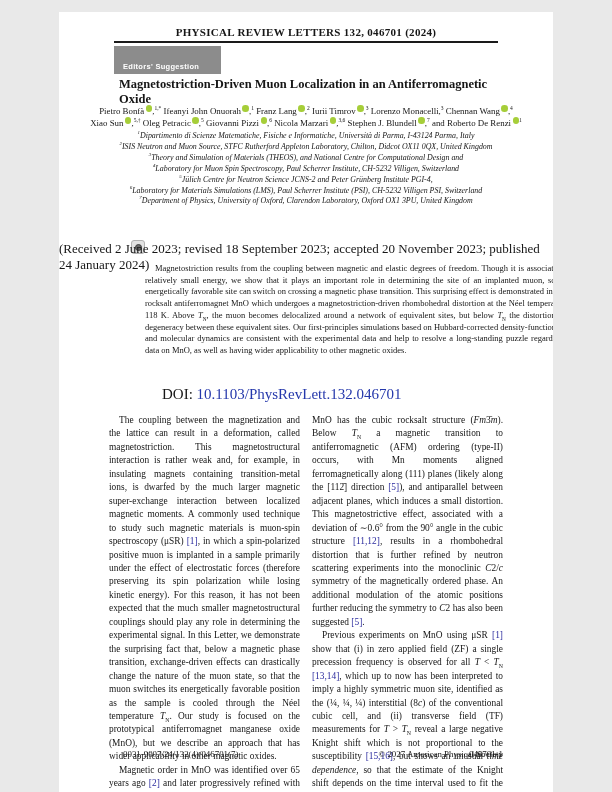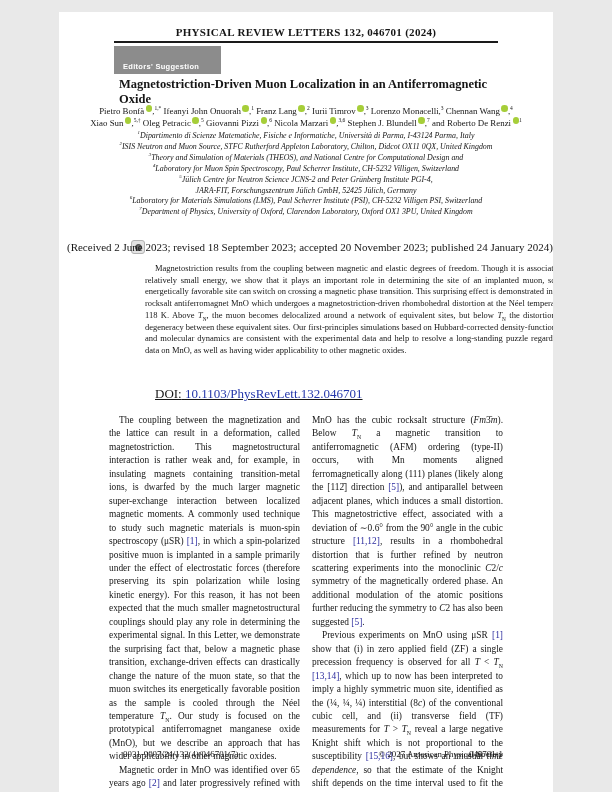--- a/index.html
+++ b/index.html
@@ -30,36 +30,36 @@
   .authors {
     position:absolute; top:93px; left:30px; right:30px;
     text-align:center; font-size:8.9px; line-height:11.5px;
   }
   .affiliations {
     position:absolute; top:119px; left:30px; right:30px;
     text-align:center; font-style:italic; font-size:7.9px; line-height:10.9px;
   }
   .dates-row {
     position:absolute; top:229px; left:0; right:0;
-    text-align:right; font-size:11px;
+    text-align:left; font-size:13px;
   }
   .crossmark {
     position:absolute; top:228px; left:72px; width:14px; height:14px;
     background:#e3e3e3; border:1px solid #b2b2b2; border-radius:3px;
   }
   .crossmark .dot {
     position:absolute; top:2.5px; left:2.5px; width:7px; height:7px;
     border-radius:50%; background:#6b6b6b; border:1px solid #3f3f3f;
   }
   .abstract {
     position:absolute; top:251px; left:86px; width:441px;
     text-align:justify; font-size:8.5px; line-height:11.7px;
   }
   .abstract .indent { display:inline-block; width:10px; }
-  .doi-line { position:absolute; top:374px; left:96px; font-size:13px;text-decoration:underline; }
+  .doi-line { position:absolute; top:374px; left:103px; font-size:15px; }
   .doi-line a { color:var(--link); text-decoration:none; }
   
   .body-cols {
     position:absolute; top:402px; left:50px; right:50px;
     display:flex; gap:12px;
   }
   .col { width:250px; text-align:justify; font-size:9.4px; line-height:13.45px; }
   .col p.indent { text-indent:10px; }
   sup { font-size:0.62em; vertical-align:super; line-height:0; }
   sub { font-size:0.62em; vertical-align:sub; line-height:0; }
@@ -93,21 +93,20 @@
     <div>Pietro Bonfà<span class="orcid"></span>,<sup>1,*</sup> Ifeanyi John Onuorah<span class="orcid"></span>,<sup>1</sup> Franz Lang<span class="orcid"></span>,<sup>2</sup> Iurii Timrov<span class="orcid"></span>,<sup>3</sup> Lorenzo Monacelli,<sup>3</sup> Chennan Wang<span class="orcid"></span>,<sup>4</sup></div>
     <div>Xiao Sun<span class="orcid"></span>,<sup>5,†</sup> Oleg Petracic<span class="orcid"></span>,<sup>5</sup> Giovanni Pizzi<span class="orcid"></span>,<sup>6</sup> Nicola Marzari<span class="orcid"></span>,<sup>3,6</sup> Stephen J. Blundell<span class="orcid"></span>,<sup>7</sup> and Roberto De Renzi<span class="orcid"></span><sup>1</sup></div>
   </div>
 
   <div class="affiliations">
     <div><sup>1</sup>Dipartimento di Scienze Matematiche, Fisiche e Informatiche, Università di Parma, I-43124 Parma, Italy</div>
     <div><sup>2</sup>ISIS Neutron and Muon Source, STFC Rutherford Appleton Laboratory, Chilton, Didcot OX11 0QX, United Kingdom</div>
     <div><sup>3</sup>Theory and Simulation of Materials (THEOS), and National Centre for Computational Design and</div>
     <div><sup>4</sup>Laboratory for Muon Spin Spectroscopy, Paul Scherrer Institute, CH-5232 Villigen, Switzerland</div>
     <div><sup>5</sup>Jülich Centre for Neutron Science JCNS-2 and Peter Grünberg Institute PGI-4,</div>
-    <div>JARA-FIT, Forschungszentrum Jülich GmbH, 52425 Jülich, Germany</div>
     <div><sup>6</sup>Laboratory for Materials Simulations (LMS), Paul Scherrer Institute (PSI), CH-5232 Villigen PSI, Switzerland</div>
     <div><sup>7</sup>Department of Physics, University of Oxford, Clarendon Laboratory, Oxford OX1 3PU, United Kingdom</div>
   </div>
 
   <span class="crossmark">
       <span class="dot"></span>
     </span>
   <div class="dates-row">(Received 2 June 2023; revised 18 September 2023; accepted 20 November 2023; published 24 January 2024)</div>
 
   <p class="abstract"><span class="indent"></span><span>Magnetostriction results from the coupling between magnetic and elastic degrees of freedom. Though it is associated with a relatively small energy, we show that it plays an important role in determining the site of an implanted muon, so that the energetically favorable site can switch on crossing a magnetic phase transition. This surprising effect is demonstrated in the cubic rocksalt antiferromagnet MnO which undergoes a magnetostriction-driven rhombohedral distortion at the Néel temperature <i>T</i><sub>N</sub> = 118 K. Above <i>T</i><sub>N</sub>, the muon becomes delocalized around a network of equivalent sites, but below <i>T</i><sub>N</sub> the distortion lifts the degeneracy between these equivalent sites. Our first-principles simulations based on Hubbard-corrected density-functional theory and molecular dynamics are consistent with the experimental data and help to resolve a long-standing puzzle regarding muon data on MnO, as well as having wider applicability to other magnetic oxides.</span></p>

